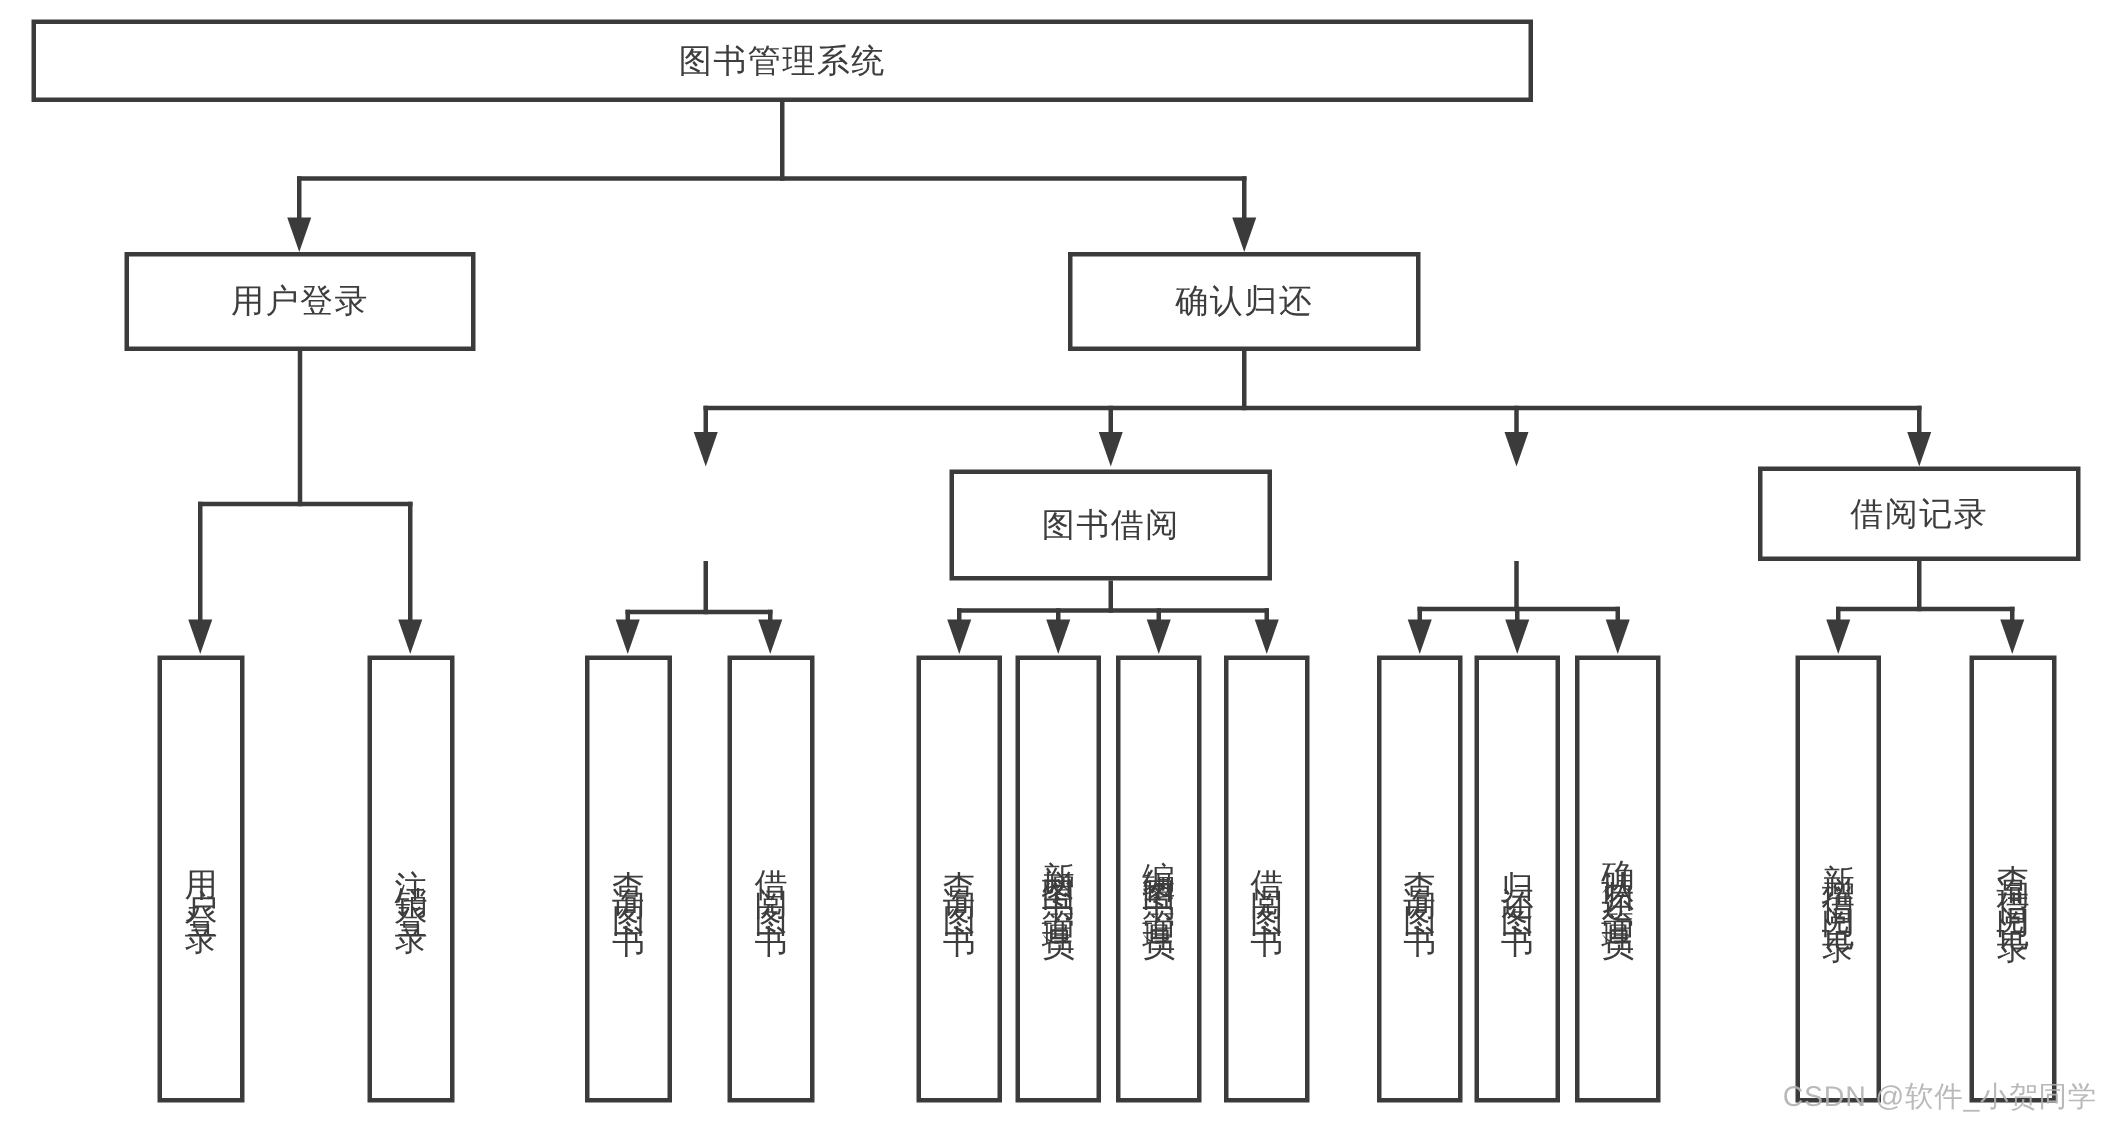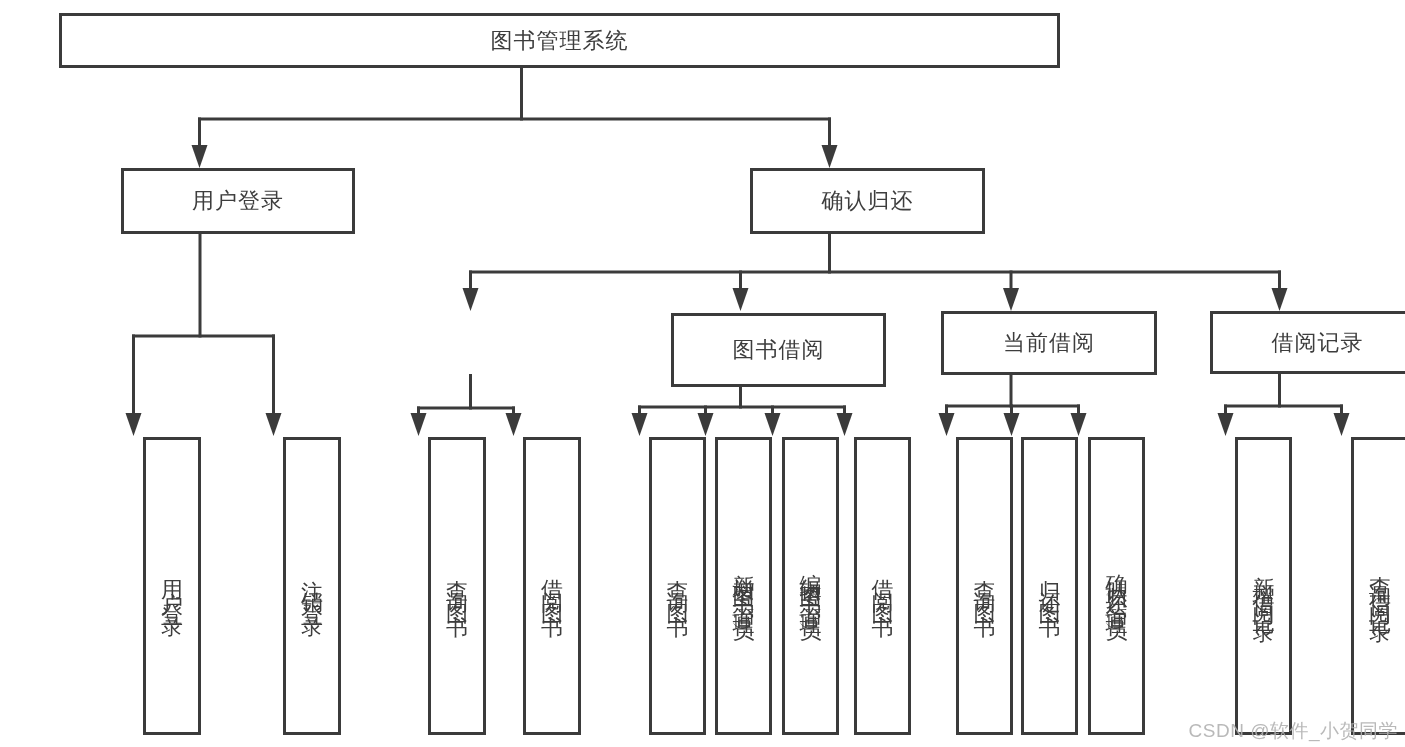--- a/index.html
+++ b/index.html
@@ -33,21 +33,20 @@
     box-sizing: border-box;
     border: 3px solid #3b3b3b;
     background: #ffffff;
     display: flex;
     align-items: center;
     justify-content: center;
     color: #3d3d3d;
     font-size: 22px;
     letter-spacing: 1px;
     z-index: 2;
-    margin-left: 38px;
   }
   .leaf span {
     writing-mode: vertical-rl;
     text-orientation: mixed;
     letter-spacing: 0.55em;
     line-height: 1;
   }
   .leaf span.ls-med { letter-spacing: 0.42em; }
   .leaf span.ls-tight { letter-spacing: 0.30em; }
   .watermark {
@@ -149,23 +148,20 @@
   <div class="node" style="left:83px;top:168px;width:234px;height:66px">
     <span>用户登录</span>
   </div>
   <div class="node" style="left:712px;top:168px;width:235px;height:66px">
     <span>确认归还</span>
   </div>
 
   <div class="node" style="left:633px;top:313px;width:215px;height:74px">
     <span>图书借阅</span>
   </div>
-  <div class="node" style="left:903px;top:311px;width:216px;height:64px">
-    <span>当前借阅</span>
-  </div>
   <div class="node" style="left:1172px;top:311px;width:215px;height:63px">
     <span>借阅记录</span>
   </div>
 
   <div class="node leaf" style="left:105px;top:437px;width:58px;height:298px">
     <span>用户登录</span>
   </div>
   <div class="node leaf" style="left:245px;top:437px;width:58px;height:298px">
     <span>注销登录</span>
   </div>

